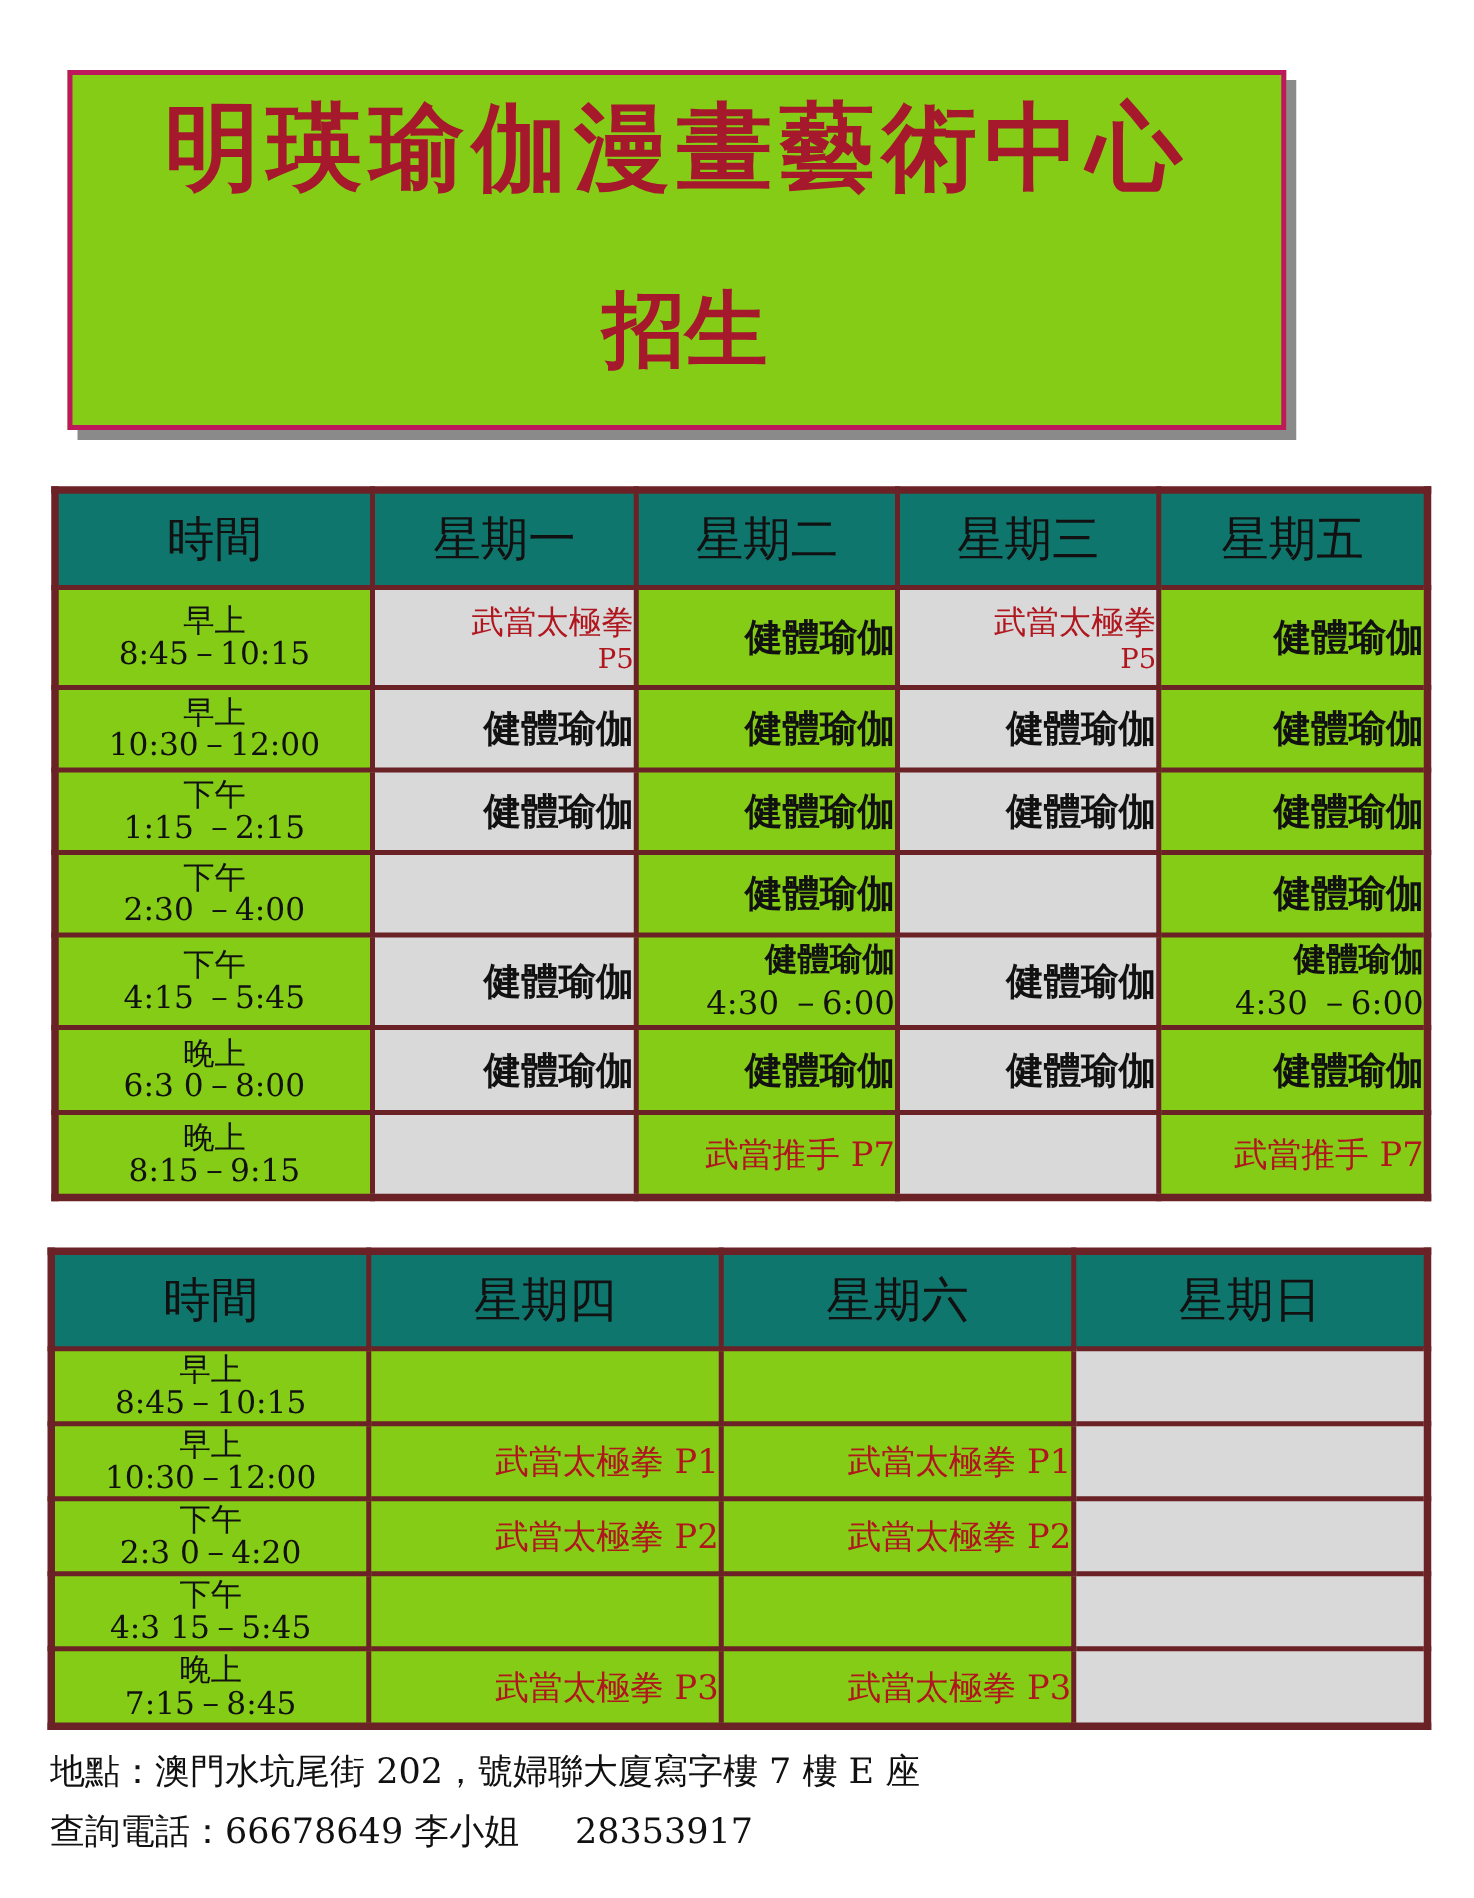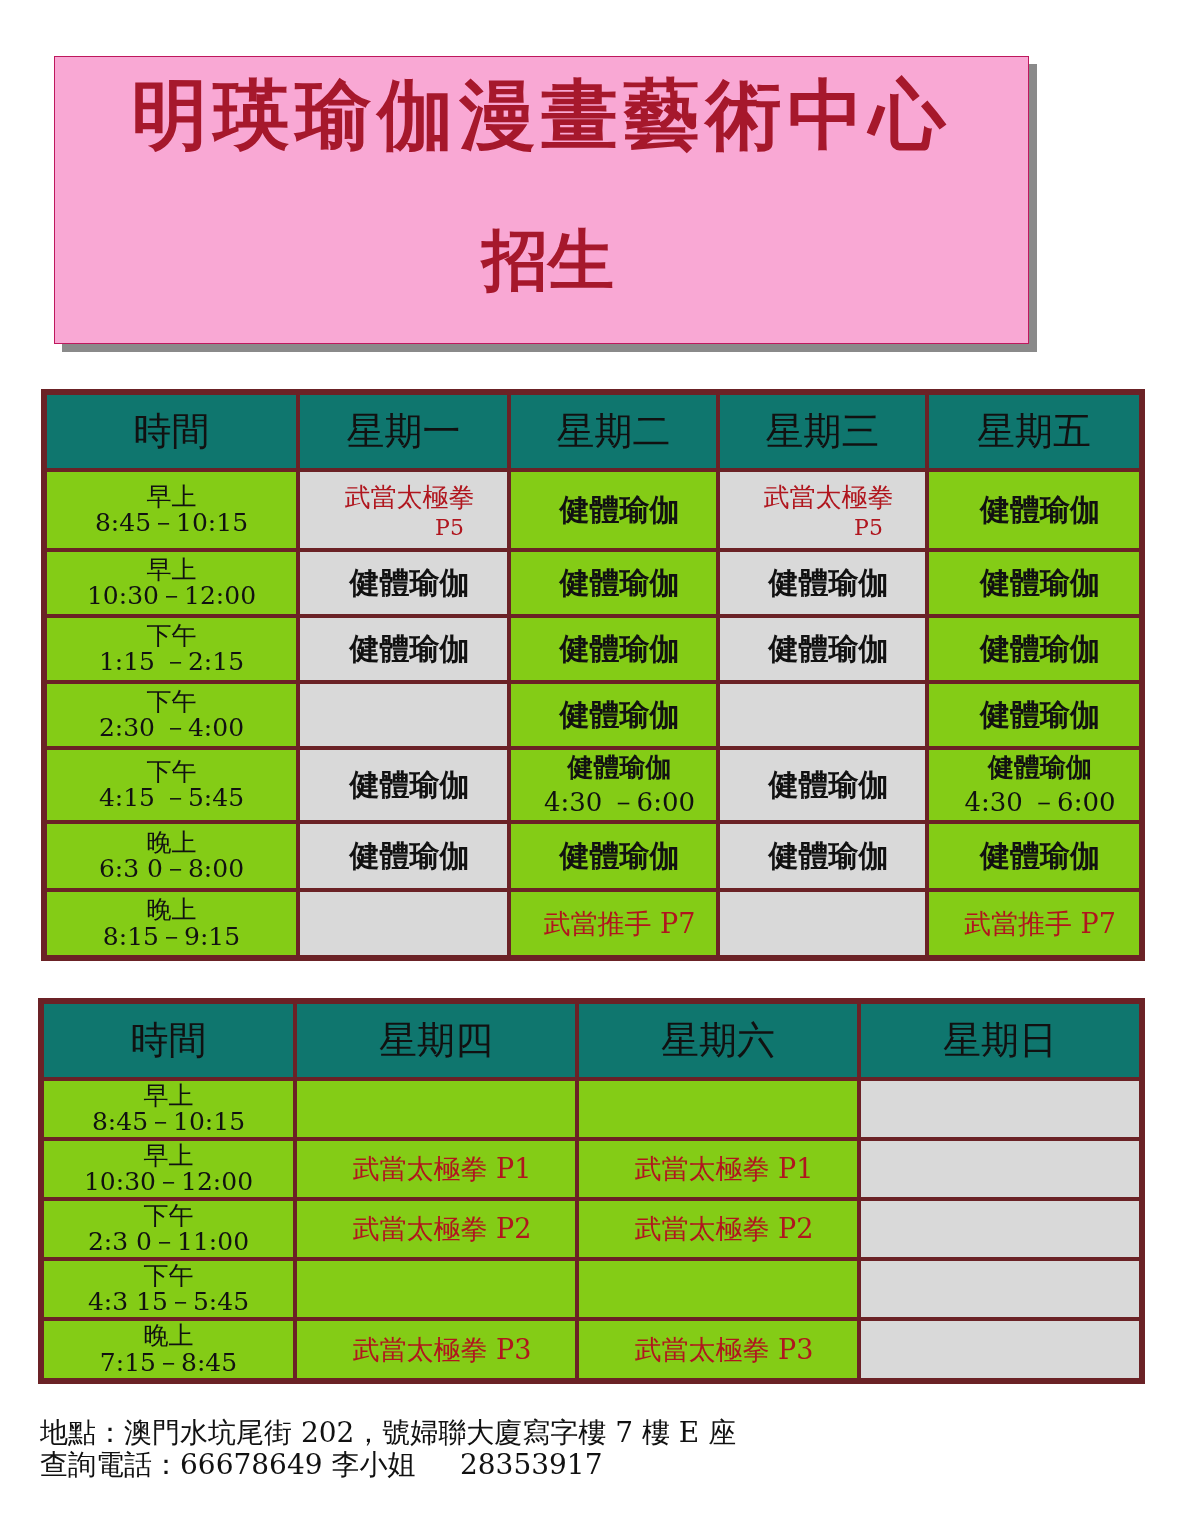--- a/index.html
+++ b/index.html
@@ -2,21 +2,21 @@
 <html><head>
 <meta charset="utf-8">
 <style>
   html, body { margin: 0; padding: 0; background: #ffffff; }
   body {
     width: 1179px; height: 1518px; position: relative; overflow: hidden;
     font-family: "DejaVu Serif", "Liberation Serif", serif; color: #111;
   }
   .header-box {
     position: absolute; left: 54px; top: 56px; width: 975px; height: 288px;
-    background: #f9a8d4; border: 1px solid #be185d;
+    background: #84cc16; border: 4px solid #be185d;
     box-shadow: 8px 8px 0 #8a8a8a;
     box-sizing: border-box;
   }
   .title {
     position: absolute; left: 0; right: 0; top: 20px; text-align: center;
     font-family: "DejaVu Sans", "Liberation Sans", sans-serif; font-weight: bold;
     font-size: 76px; letter-spacing: 6px; color: #a6182c; line-height: 1;
   }
   .subtitle {
     position: absolute; left: 0; right: 0; top: 120px; text-align: center;
@@ -34,21 +34,21 @@
   table.sched td, table.sched th {
     border: 4px solid #6b2226; padding: 0; vertical-align: middle;
     box-sizing: border-box;
   }
   table.sched th {
     font-weight: normal; font-size: 38px; text-align: center; background: #0f766e; color: #111;
   }
   .tcell { text-align: center; font-size: 25px; line-height: 1.05; color: #111; }
   .tcell .period { display: block; }
   .tcell .range { display: block; }
-  .cls { font-size: 30px; font-weight: bold; color: #111; padding-left: 12px !important; text-align: center; }
+  .cls { font-size: 30px; font-weight: bold; color: #111; padding-left: 12px !important; text-align: right; }
   .cls.small { font-size: 26px; }
   .red { color: #b0161e; font-weight: normal; font-size: 27px; }
   .grey { background: #d9d9d9; }
   .white { background: #84cc16; }
   .cls .line2 { display: block; font-weight: normal; font-size: 26px; }
   .red .line2 { display: block; padding-left: 80px; font-size: 22px; }
   .footer {
     position: absolute; left: 40px; font-size: 28px; color: #111;
   }
 </style>
@@ -181,21 +181,21 @@
           <span class="period">早上</span>
           <span class="range">10:30－12:00</span>
         </td>
         <td class="cls white red"><span>武當太極拳 P1</span></td>
         <td class="cls white red"><span>武當太極拳 P1</span></td>
         <td class="cls grey red"><span></span></td>
       </tr>
       <tr style="height: 60px;">
         <td class="tcell white">
           <span class="period">下午</span>
-          <span class="range">2:3 0－11:00</span>
+          <span class="range">2:3 0－4:20</span>
         </td>
         <td class="cls white red"><span>武當太極拳 P2</span></td>
         <td class="cls white red"><span>武當太極拳 P2</span></td>
         <td class="cls grey red"><span></span></td>
       </tr>
       <tr style="height: 60px;">
         <td class="tcell white">
           <span class="period">下午</span>
           <span class="range">4:3 15－5:45</span>
         </td>
@@ -208,18 +208,18 @@
           <span class="period">晚上</span>
           <span class="range">7:15－8:45</span>
         </td>
         <td class="cls white red"><span>武當太極拳 P3</span></td>
         <td class="cls white red"><span>武當太極拳 P3</span></td>
         <td class="cls grey red"><span></span></td>
       </tr>
     </tbody>
 </table>
 
-<div class="footer" style="top:1398px;margin-top:16px;">
+<div class="footer" style="top:1398px;">
   <span>地點：</span><span>澳門水坑尾街 202，號婦聯大廈寫字樓  7  樓 E 座</span>
 </div>
 <div class="footer" style="top:1446px;">
   <span>查詢電話：</span><span>66678649</span>&nbsp;<span>李小姐</span>&nbsp;&nbsp;&nbsp;&nbsp;&nbsp;<span>28353917</span>
 </div>
 
 </body></html>

